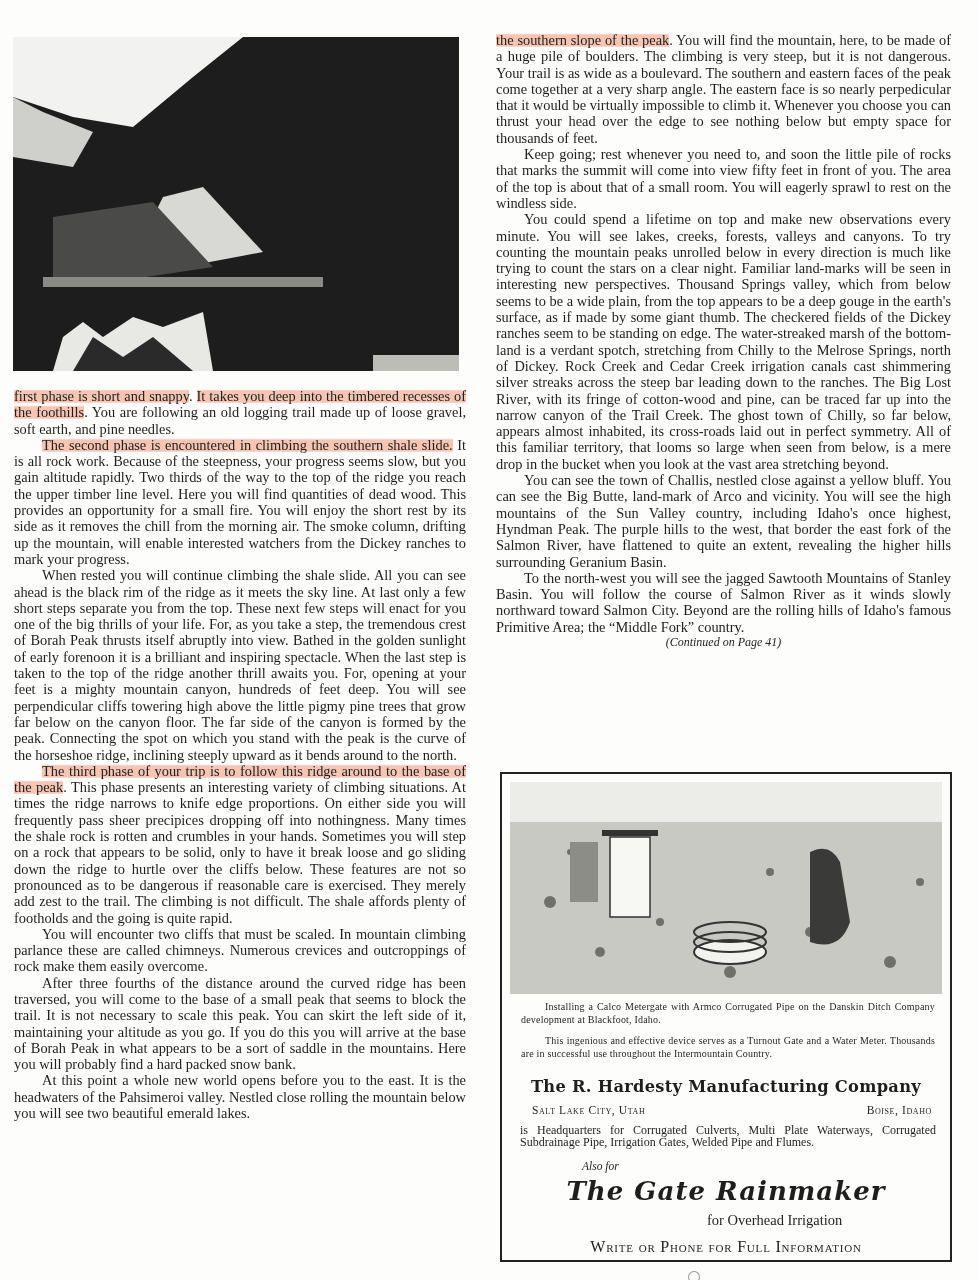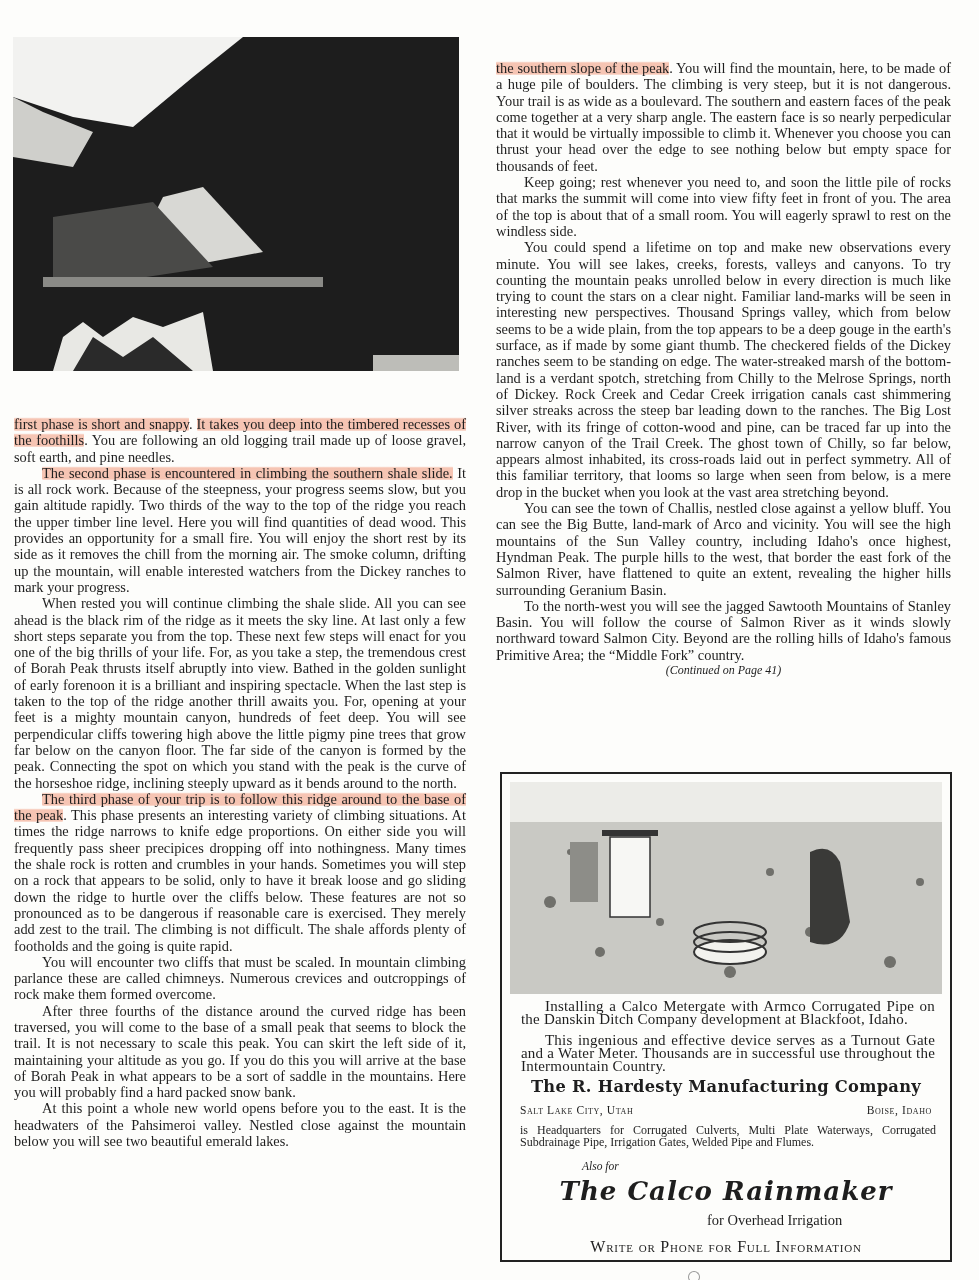--- a/index.html
+++ b/index.html
@@ -1,41 +1,41 @@
 <!DOCTYPE html>
 <html><head>
 <meta charset="utf-8">
 <style>
   html, body { margin: 0; padding: 0; }
   body {
     width: 979px; height: 1280px; background: #fdfdfb; position: relative; overflow: hidden;
     font-family: "Liberation Serif", "DejaVu Serif", serif; color: #1e1e1e;
   }
-  .col { position: absolute; font-size: 14.4px; line-height: 16.3px; text-align: justify; margin-top: 28px; }
+  .col { position: absolute; font-size: 14.4px; line-height: 16.3px; text-align: justify; }
   #col-left { left: 14px; top: 388px; width: 452px; }
   #col-right { left: 496px; top: 32px; width: 455px; }
   .col p { margin: 0; text-indent: 28px; }
   .col p.noindent { text-indent: 0; }
   .hl { background: linear-gradient(180deg, transparent 8%, rgba(240,150,120,0.55) 18%, rgba(240,150,120,0.55) 88%, transparent 96%); border-radius: 3px; }
   .continued { text-align: center; font-style: italic; font-size: 12px; line-height: 14px; margin-top: 0; text-indent: 0 !important; }
 
   
   #lake-photo { position: absolute; left: 13px; top: 37px; width: 446px; height: 334px; overflow: hidden; background: #2a2a2a; }
   #lake-photo svg { width: 100%; height: 100%; display: block; }
 
   
   #ad-box { position: absolute; left: 500px; top: 772px; width: 452px; height: 490px; border: 2px solid #222; box-sizing: border-box; }
   #ad-photo { position: absolute; left: 8px; top: 8px; width: 432px; height: 212px; background: #eeeeea; overflow: hidden; }
   #ad-photo svg { width: 100%; height: 100%; display: block; }
-  .ad-caption { position: absolute; left: 19px; width: 414px; font-size: 15px; line-height: 13px; text-align: justify; letter-spacing: 0.2px; }
+  .ad-caption { position: absolute; left: 19px; width: 414px; font-size: 10px; line-height: 13px; text-align: justify; letter-spacing: 0.2px; }
   .ad-caption.indent { text-indent: 24px; }
   #ad-cap1 { top: 226px; }
   #ad-cap2 { top: 260px; }
   #ad-company { position: absolute; left: 0; width: 100%; top: 302px; text-align: center; font-family: "DejaVu Serif", serif; font-weight: bold; font-size: 17.5px; letter-spacing: 0.3px; transform: scaleX(0.93); }
-  .ad-city { position: absolute; top: 330px; font-size: 11.5px; letter-spacing: 0.6px; font-variant: small-caps; }
+  .ad-city { position: absolute; top: 330px; font-size: 11.5px; letter-spacing: 0.6px; font-variant: small-caps; margin-left: 12px; }
   #ad-city-left { left: 18px; }
   #ad-city-right { right: 18px; }
   #ad-hq { position: absolute; left: 18px; width: 416px; top: 350px; font-size: 12px; line-height: 12px; text-align: justify; }
   #ad-also { position: absolute; left: 80px; top: 386px; font-style: italic; font-size: 11.5px; }
   #ad-rainmaker { position: absolute; left: 0; width: 100%; top: 402px; text-align: center; font-family: "DejaVu Serif", serif; font-style: italic; font-weight: bold; font-size: 26px; letter-spacing: 1px; }
   #ad-overhead { position: absolute; left: 205px; top: 438px; font-size: 14.5px; }
   #ad-write { position: absolute; left: 0; width: 100%; top: 464px; text-align: center; font-size: 16px; letter-spacing: 0.8px; font-variant: small-caps; }
 
   #page-mark { position: absolute; left: 688px; top: 1271px; width: 10px; height: 10px; border: 1.5px solid #999; border-radius: 50%; border-bottom-color: transparent; }
 </style>
@@ -54,23 +54,23 @@
     <polygon points="60,334 80,300 110,320 140,300 180,334" fill="#2a2a2a"></polygon>
     <rect x="360" y="318" width="86" height="16" fill="#bdbdb8"></rect>
   </svg>
 </div>
 
 <div class="col" id="col-left">
   <p class="noindent"><span class="hl">first phase is short and snappy</span><span>. </span><span class="hl">It takes you deep into the timbered recesses of the foothills</span><span>. You are following an old logging trail made up of loose gravel, soft earth, and pine needles.</span></p>
   <p><span class="hl">The second phase is encountered in climbing the southern shale slide.</span><span> It is all rock work. Because of the steepness, your progress seems slow, but you gain altitude rapidly. Two thirds of the way to the top of the ridge you reach the upper timber line level. Here you will find quantities of dead wood. This provides an opportunity for a small fire. You will enjoy the short rest by its side as it removes the chill from the morning air. The smoke column, drifting up the mountain, will enable interested watchers from the Dickey ranches to mark your progress.</span></p>
   <p>When rested you will continue climbing the shale slide. All you can see ahead is the black rim of the ridge as it meets the sky line. At last only a few short steps separate you from the top. These next few steps will enact for you one of the big thrills of your life. For, as you take a step, the tremendous crest of Borah Peak thrusts itself abruptly into view. Bathed in the golden sunlight of early forenoon it is a brilliant and inspiring spectacle. When the last step is taken to the top of the ridge another thrill awaits you. For, opening at your feet is a mighty mountain canyon, hundreds of feet deep. You will see perpendicular cliffs towering high above the little pigmy pine trees that grow far below on the canyon floor. The far side of the canyon is formed by the peak. Connecting the spot on which you stand with the peak is the curve of the horseshoe ridge, inclining steeply upward as it bends around to the north.</p>
   <p><span class="hl">The third phase of your trip is to follow this ridge around to the base of the peak</span><span>. This phase presents an interesting variety of climbing situations. At times the ridge narrows to knife edge proportions. On either side you will frequently pass sheer precipices dropping off into nothingness. Many times the shale rock is rotten and crumbles in your hands. Sometimes you will step on a rock that appears to be solid, only to have it break loose and go sliding down the ridge to hurtle over the cliffs below. These features are not so pronounced as to be dangerous if reasonable care is exercised. They merely add zest to the trail. The climbing is not difficult. The shale affords plenty of footholds and the going is quite rapid.</span></p>
-  <p>You will encounter two cliffs that must be scaled. In mountain climbing parlance these are called chimneys. Numerous crevices and outcroppings of rock make them formed overcome.</p>
+  <p>You will encounter two cliffs that must be scaled. In mountain climbing parlance these are called chimneys. Numerous crevices and outcroppings of rock make them easily overcome.</p>
   <p>After three fourths of the distance around the curved ridge has been traversed, you will come to the base of a small peak that seems to block the trail. It is not necessary to scale this peak. You can skirt the left side of it, maintaining your altitude as you go. If you do this you will arrive at the base of Borah Peak in what appears to be a sort of saddle in the mountains. Here you will probably find a hard packed snow bank.</p>
-  <p>At this point a whole new world opens before you to the east. It is the headwaters of the Pahsimeroi valley. Nestled close against the mountain below you will see two beautiful emerald lakes.</p>
+  <p>At this point a whole new world opens before you to the east. It is the headwaters of the Pahsimeroi valley. Nestled close rolling the mountain below you will see two beautiful emerald lakes.</p>
 </div>
 
 <div class="col" id="col-right">
   <p class="noindent"><span class="hl">the southern slope of the peak</span><span>. You will find the mountain, here, to be made of a huge pile of boulders. The climbing is very steep, but it is not dangerous. Your trail is as wide as a boulevard. The southern and eastern faces of the peak come together at a very sharp angle. The eastern face is so nearly perpedicular that it would be virtually impossible to climb it. Whenever you choose you can thrust your head over the edge to see nothing below but empty space for thousands of feet.</span></p>
   <p>Keep going; rest whenever you need to, and soon the little pile of rocks that marks the summit will come into view fifty feet in front of you. The area of the top is about that of a small room. You will eagerly sprawl to rest on the windless side.</p>
   <p>You could spend a lifetime on top and make new observations every minute. You will see lakes, creeks, forests, valleys and canyons. To try counting the mountain peaks unrolled below in every direction is much like trying to count the stars on a clear night. Familiar land-marks will be seen in interesting new perspectives. Thousand Springs valley, which from below seems to be a wide plain, from the top appears to be a deep gouge in the earth's surface, as if made by some giant thumb. The checkered fields of the Dickey ranches seem to be standing on edge. The water-streaked marsh of the bottom-land is a verdant spotch, stretching from Chilly to the Melrose Springs, north of Dickey. Rock Creek and Cedar Creek irrigation canals cast shimmering silver streaks across the steep bar leading down to the ranches. The Big Lost River, with its fringe of cotton-wood and pine, can be traced far up into the narrow canyon of the Trail Creek. The ghost town of Chilly, so far below, appears almost inhabited, its cross-roads laid out in perfect symmetry. All of this familiar territory, that looms so large when seen from below, is a mere drop in the bucket when you look at the vast area stretching beyond.</p>
   <p>You can see the town of Challis, nestled close against a yellow bluff. You can see the Big Butte, land-mark of Arco and vicinity. You will see the high mountains of the Sun Valley country, including Idaho's once highest, Hyndman Peak. The purple hills to the west, that border the east fork of the Salmon River, have flattened to quite an extent, revealing the higher hills surrounding Geranium Basin.</p>
   <p>To the north-west you will see the jagged Sawtooth Mountains of Stanley Basin. You will follow the course of Salmon River as it winds slowly northward toward Salmon City. Beyond are the rolling hills of Idaho's famous Primitive Area; the “Middle Fork” country.</p>
   <p class="continued">(Continued on Page 41)</p>
 </div>
@@ -100,18 +100,18 @@
       <path d="M300,70 q20,-10 30,10 l10,60 q-10,30 -40,20 z" fill="#3a3a38"></path>
     </svg>
   </div>
   <div class="ad-caption indent" id="ad-cap1">Installing a Calco Metergate with Armco Corrugated Pipe on the Danskin Ditch Company development at Blackfoot, Idaho.</div>
   <div class="ad-caption indent" id="ad-cap2">This ingenious and effective device serves as a Turnout Gate and a Water Meter. Thousands are in successful use throughout the Intermountain Country.</div>
   <div id="ad-company">The R. Hardesty Manufacturing Company</div>
   <div class="ad-city" id="ad-city-left">Salt Lake City, Utah</div>
   <div class="ad-city" id="ad-city-right">Boise, Idaho</div>
   <div id="ad-hq">is Headquarters for Corrugated Culverts, Multi Plate Waterways, Corrugated Subdrainage Pipe, Irrigation Gates, Welded Pipe and Flumes.</div>
   <div id="ad-also">Also for</div>
-  <div id="ad-rainmaker">The Calco Rainmaker</div>
+  <div id="ad-rainmaker">The Gate Rainmaker</div>
   <div id="ad-overhead">for Overhead Irrigation</div>
   <div id="ad-write">Write or Phone for Full Information</div>
 </div>
 
 <div id="page-mark"></div>
 
 </body></html>

